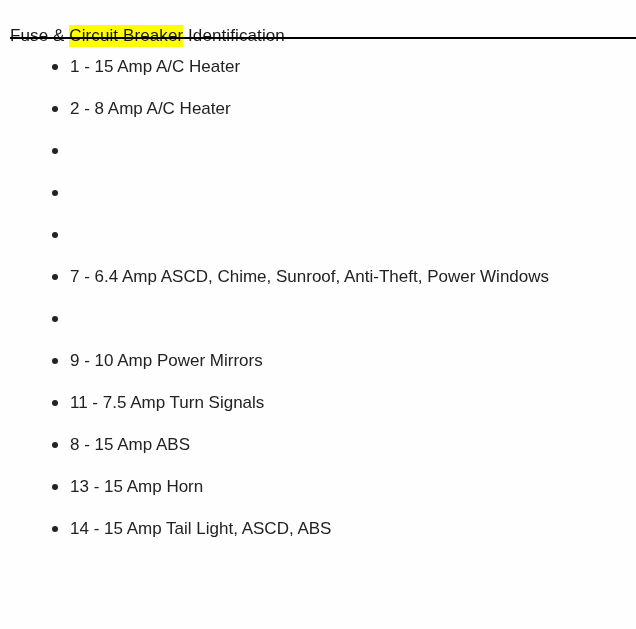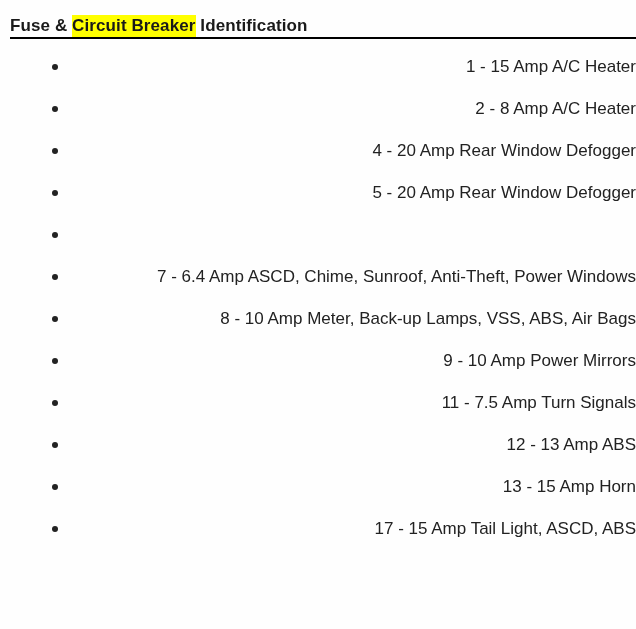--- a/index.html
+++ b/index.html
@@ -18,23 +18,23 @@
   .page {
     position: relative;
     width: 636px;
     height: 629px;
     box-sizing: border-box;
   }
 
   .doc-title {
     position: absolute;
     left: 10px;
-    top: 4px;
+    top: 14px;
     font-size: 17px;
-    font-weight: bold;
+    font-weight: normal;
     line-height: 22px;
     color: #1a1a1a;
     white-space: nowrap;
     letter-spacing: 0.1px;
   }
 
   .doc-title .hl {
     background-color: #ffff00;
     color: #1a1a1a;
     padding: 1px 0 2px 0;
@@ -61,21 +61,20 @@
   }
 
   .fuse-list li {
     position: relative;
     height: 42px;
     line-height: 42px;
     padding-left: 70px;
     font-size: 17px;
     color: #222222;
     white-space: nowrap;
-    text-align: right;
   }
 
   .fuse-list li .bullet {
     position: absolute;
     left: 52px;
     top: 50%;
     width: 6px;
     height: 6px;
     margin-top: -3px;
     background: #222222;
@@ -102,52 +101,49 @@
     <li>
       <span class="bullet"></span>
       <span class="item-text">1 - 15 Amp A/C Heater</span>
     </li>
     <li>
       <span class="bullet"></span>
       <span class="item-text">2 - 8 Amp A/C Heater</span>
     </li>
     <li>
       <span class="bullet"></span>
-      <span class="item-text">4 - 20 Amp Rear Window Defogger</span>
     </li>
     <li>
       <span class="bullet"></span>
-      <span class="item-text">5 - 20 Amp Rear Window Defogger</span>
     </li>
     <li>
       <span class="bullet"></span>
     </li>
     <li>
       <span class="bullet"></span>
       <span class="item-text">7 - 6.4 Amp ASCD, Chime, Sunroof, Anti-Theft, Power Windows</span>
     </li>
     <li>
       <span class="bullet"></span>
-      <span class="item-text">8 - 10 Amp Meter, Back-up Lamps, VSS, ABS, Air Bags</span>
     </li>
     <li>
       <span class="bullet"></span>
       <span class="item-text">9 - 10 Amp Power Mirrors</span>
     </li>
     <li>
       <span class="bullet"></span>
       <span class="item-text">11 - 7.5 Amp Turn Signals</span>
     </li>
     <li>
       <span class="bullet"></span>
-      <span class="item-text">12 - 13 Amp ABS</span>
+      <span class="item-text">8 - 15 Amp ABS</span>
     </li>
     <li>
       <span class="bullet"></span>
       <span class="item-text">13 - 15 Amp Horn</span>
     </li>
     <li>
       <span class="bullet"></span>
-      <span class="item-text">17 - 15 Amp Tail Light, ASCD, ABS</span>
+      <span class="item-text">14 - 15 Amp Tail Light, ASCD, ABS</span>
     </li>
   </ul>
 
 </div>
 
 </body></html>

